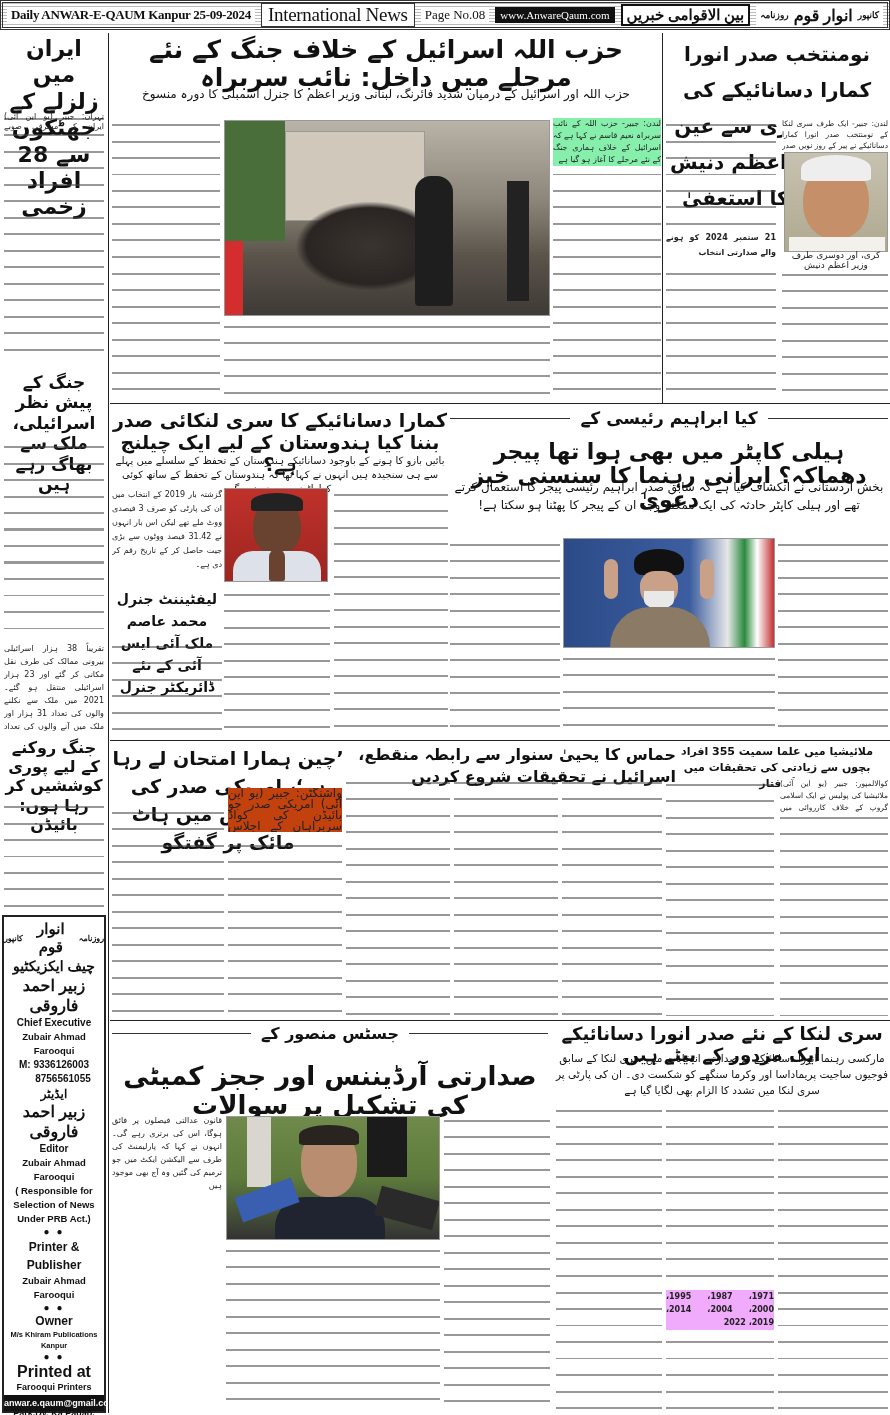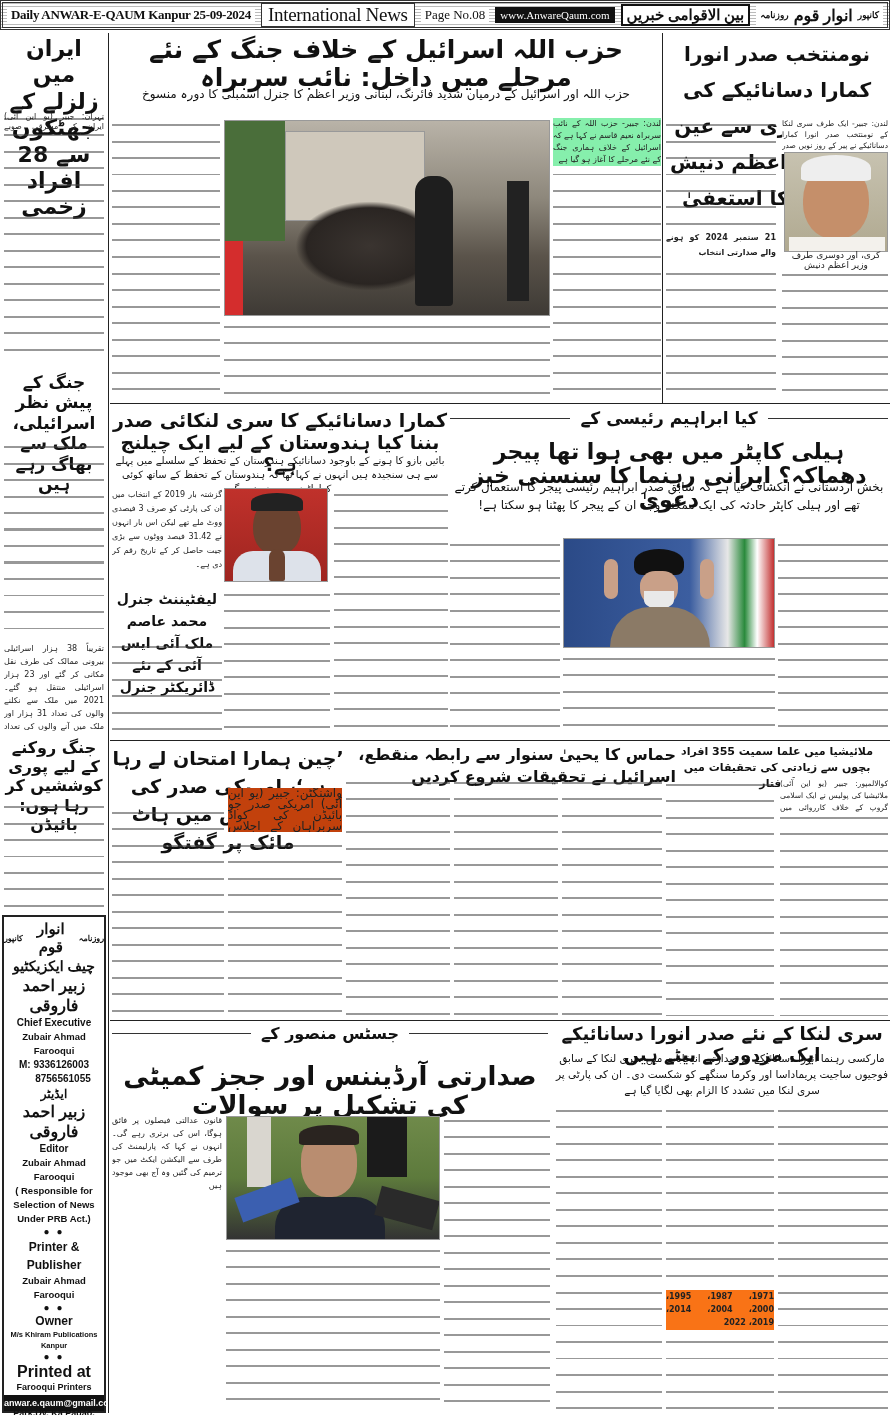--- a/index.html
+++ b/index.html
@@ -198,13 +198,13 @@
   <div style="position:absolute;left:150px;top:76px;width:60px;height:30px;background:#2a2a2a;transform:rotate(15deg)"></div>
 </div>
 <div class="abs body-text lines" style="left:226px;top:1244px;width:214px;height:166px"></div>
 <div class="abs body-text lines" style="left:444px;top:1114px;width:106px;height:296px"></div>
 
 <div class="abs urdu hl-med" style="left:556px;top:1024px;width:332px;font-size:18px">سری لنکا کے نئے صدر انورا دسانائیکے ایک مزدور کے بیٹے ہیں</div>
 <div class="abs urdu sub" style="left:556px;top:1050px;width:332px;font-size:10.5px;line-height:16px">مارکسی رہنما انورا دسانائیکے نے صدارتی انتخابات میں سری لنکا کے سابق فوجیوں ساجیت پریماداسا اور وکرما سنگھے کو شکست دی۔ ان کی پارٹی پر سری لنکا میں تشدد کا الزام بھی لگایا گیا ہے</div>
 <div class="abs body-text lines" style="left:556px;top:1104px;width:106px;height:306px"></div>
 <div class="abs body-text lines" style="left:666px;top:1104px;width:108px;height:306px"></div>
 <div class="abs body-text lines" style="left:778px;top:1104px;width:110px;height:306px"></div>
-<div class="abs body-text" style="left:666px;top:1290px;width:108px;height:40px;background:#f97316;font-size:8px;line-height:13px;font-weight:bold">1971، 1987، 1995، 2000، 2004، 2014، 2019، 2022</div>
+<div class="abs body-text" style="left:666px;top:1290px;width:108px;height:40px;background:#f0abfc;font-size:8px;line-height:13px;font-weight:bold">1971، 1987، 1995، 2000، 2004، 2014، 2019، 2022</div>
 
 </body></html>

